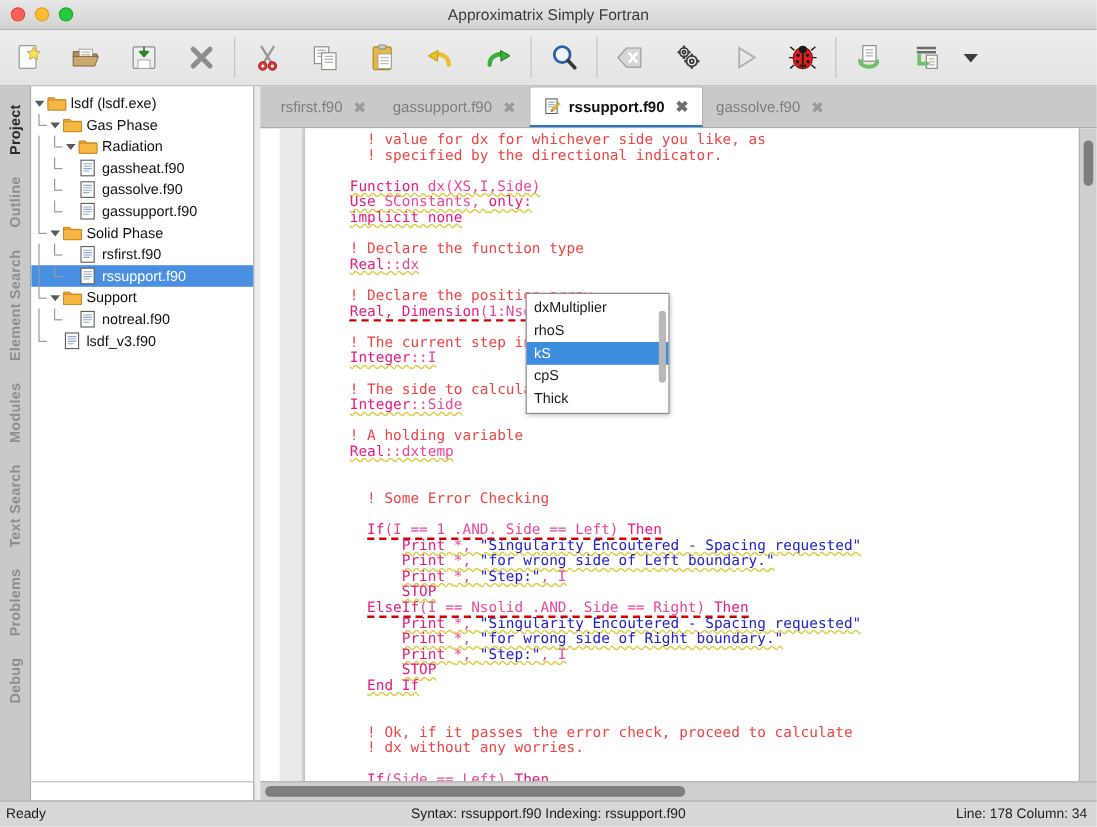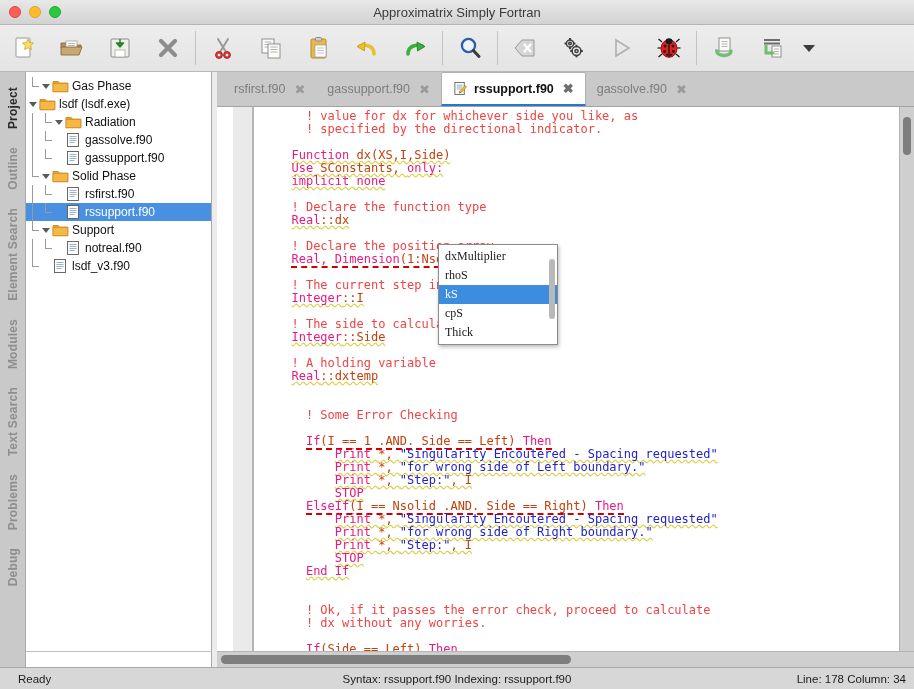--- a/index.html
+++ b/index.html
@@ -257,21 +257,21 @@
     background: #ffffff;
     padding: 3px 0 0 8px;
     font-family: "DejaVu Sans Mono", "Liberation Mono", monospace;
     font-size: 12px;
     line-height: 13px;
     white-space: pre;
   }
   .ln { height: 13px; }
   .cmt  { color: #ef4444; }
   .kw   { color: #e8197f; margin-top: 29px; }
-  .pln  { color: #c2410c; }
+  .pln  { color: #ec4899; }
   .str  { color: #2222cc; }
 
   .sq { text-decoration: underline wavy #d9cf4a; text-decoration-skip-ink: none; }
   .errline { border-bottom: 2px dashed #d40000; }
 
   
   .vscroll {
     width: 15px;
     background: #cfcfcf;
     border-left: 1px solid #b4b4b4;
@@ -319,21 +319,21 @@
     background: #ffffff;
     border: 1px solid #8c8c8c;
     box-shadow: 1px 2px 4px rgba(0,0,0,0.28);
     z-index: 40;
     padding: 2px 0;
   }
   .acitem {
     height: 19px;
     line-height: 19px;
     padding-left: 6px;
-    font-family: Liberation Serif, serif;
+    font-family: Liberation Sans, sans-serif;
     font-size: 12px;
     color: #1a1a1a;
     cursor: pointer;
     white-space: nowrap;
   }
   .acitem.sel {
     background: #3c8ce0;
     color: #ffffff;
   }
   .ac-scroll {
@@ -349,21 +349,21 @@
     height: 22px;
     background: #d7d7d7;
     border-top: 1px solid #a9a9a9;
     display: flex;
     align-items: center;
     font-size: 11.5px;
     color: #1c1c1c;
     flex: 0 0 auto;
     position: relative;
   }
-  .st-left   { padding-left: 18px; }
+  .st-left   { padding-left: 5px; }
   .st-center { position: absolute; left: 0; right: 0; text-align: center; pointer-events: none; }
   .st-right  { margin-left: auto; padding-right: 8px; }
 </style>
 </head>
 <body>
 
 <div id="app">
 
   <div class="titlebar">
     <div class="traffic">
@@ -567,51 +567,64 @@
       <div class="vtab">Element Search</div>
       <div class="vtab">Modules</div>
       <div class="vtab">Text Search</div>
       <div class="vtab">Problems</div>
       <div class="vtab">Debug</div>
     </div>
 
     <div class="tree-panel">
       <div class="tree-inner" id="tree-root">
           <div class="tree-row">
-            <span class="guide elbow"></span>
             <span class="twist">
               <span class="tw"></span>
             </span>
             <span class="ico"><svg viewBox="0 0 17 16" width="17" height="16">
                 <path d="M1 3.5 h5.2 l1.4 1.6 h8.2 v8.6 h-14.8 Z" fill="#eda52e" stroke="#c2801a" stroke-width="0.8"></path>
                 <path d="M1 5.4 h14.8 v8.3 h-14.8 Z" fill="#f6b844" stroke="#c2801a" stroke-width="0.6"></path>
               </svg></span>
-            <span class="tree-label">Gas Phase</span>
-          </div>
-          <div class="tree-row">
+            <span class="tree-label">lsdf (lsdf.exe)</span>
+          </div>
+          <div class="tree-row">
+            <span class="guide elbow"></span>
             <span class="twist">
               <span class="tw"></span>
             </span>
             <span class="ico"><svg viewBox="0 0 17 16" width="17" height="16">
                 <path d="M1 3.5 h5.2 l1.4 1.6 h8.2 v8.6 h-14.8 Z" fill="#eda52e" stroke="#c2801a" stroke-width="0.8"></path>
                 <path d="M1 5.4 h14.8 v8.3 h-14.8 Z" fill="#f6b844" stroke="#c2801a" stroke-width="0.6"></path>
               </svg></span>
-            <span class="tree-label">lsdf (lsdf.exe)</span>
+            <span class="tree-label">Gas Phase</span>
           </div>
           <div class="tree-row">
             <span class="guide vline"></span>
             <span class="guide elbow"></span>
             <span class="twist">
               <span class="tw"></span>
             </span>
             <span class="ico"><svg viewBox="0 0 17 16" width="17" height="16">
                 <path d="M1 3.5 h5.2 l1.4 1.6 h8.2 v8.6 h-14.8 Z" fill="#eda52e" stroke="#c2801a" stroke-width="0.8"></path>
                 <path d="M1 5.4 h14.8 v8.3 h-14.8 Z" fill="#f6b844" stroke="#c2801a" stroke-width="0.6"></path>
               </svg></span>
             <span class="tree-label">Radiation</span>
+          </div>
+          <div class="tree-row">
+            <span class="guide vline"></span>
+            <span class="guide elbow"></span>
+            <span class="twist"></span>
+            <span class="ico"><svg viewBox="0 0 17 16" width="17" height="16">
+                <rect x="2.5" y="1.5" width="11" height="13" fill="#fdfdfa" stroke="#5a5a5a" stroke-width="0.9"></rect>
+                <line x1="4.5" y1="4.5" x2="11.5" y2="4.5" stroke="#8fa8c8" stroke-width="0.9"></line>
+                <line x1="4.5" y1="6.5" x2="11.5" y2="6.5" stroke="#8fa8c8" stroke-width="0.9"></line>
+                <line x1="4.5" y1="8.5" x2="11.5" y2="8.5" stroke="#8fa8c8" stroke-width="0.9"></line>
+                <line x1="4.5" y1="10.5" x2="9.5" y2="10.5" stroke="#8fa8c8" stroke-width="0.9"></line>
+              </svg></span>
+            <span class="tree-label">gassheat.f90</span>
           </div>
           <div class="tree-row">
             <span class="guide vline"></span>
             <span class="guide elbow"></span>
             <span class="twist"></span>
             <span class="ico"><svg viewBox="0 0 17 16" width="17" height="16">
                 <rect x="2.5" y="1.5" width="11" height="13" fill="#fdfdfa" stroke="#5a5a5a" stroke-width="0.9"></rect>
                 <line x1="4.5" y1="4.5" x2="11.5" y2="4.5" stroke="#8fa8c8" stroke-width="0.9"></line>
                 <line x1="4.5" y1="6.5" x2="11.5" y2="6.5" stroke="#8fa8c8" stroke-width="0.9"></line>
                 <line x1="4.5" y1="8.5" x2="11.5" y2="8.5" stroke="#8fa8c8" stroke-width="0.9"></line>

